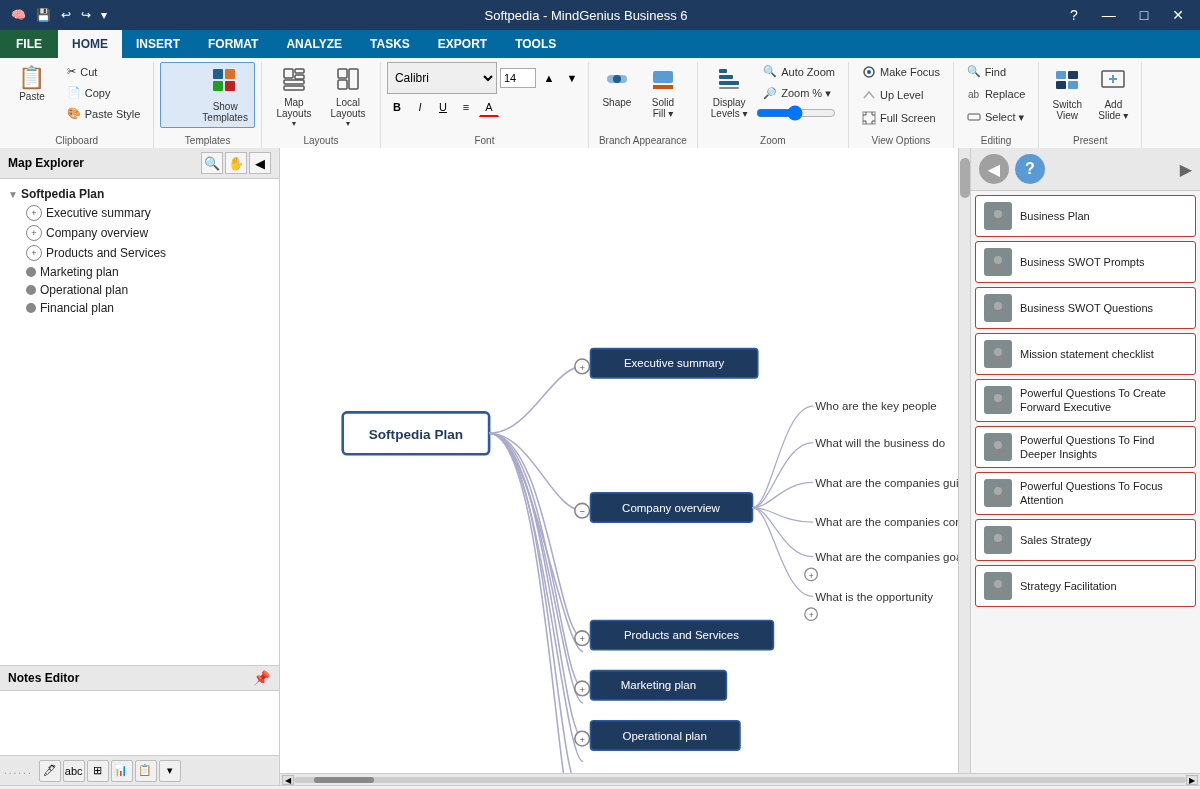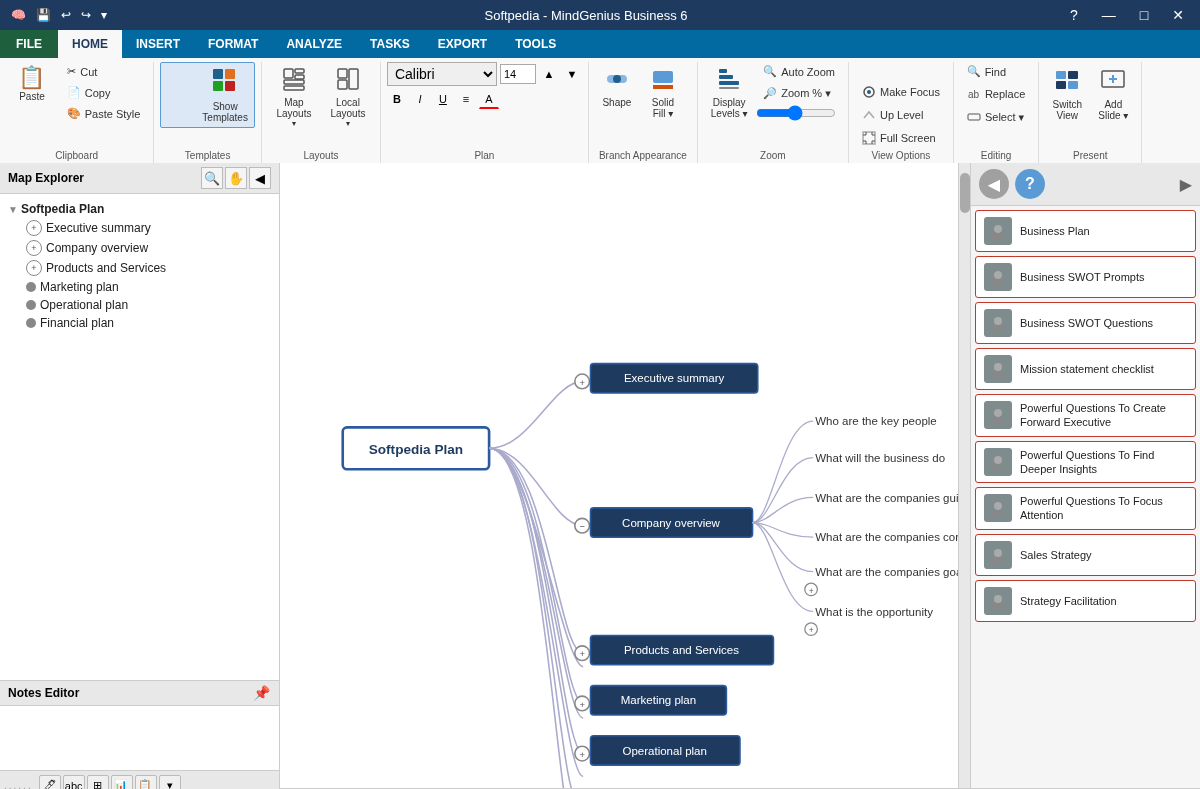--- a/index.html
+++ b/index.html
@@ -80,21 +80,21 @@
       background: none;
       border-radius: 2px;
       font-size: 11px;
       color: #333;
       white-space: nowrap;
     }
 
     
     .font-controls { display: flex; flex-direction: column; gap: 3px; }
     .font-row { display: flex; align-items: center; gap: 3px; }
-    .font-select { width: 110px; height: 24px; font-size: 14px; border: 1px solid #aaa; padding: 1px 3px; }
+    .font-select { width: 110px; height: 32px; font-size: 12px; border: 1px solid #aaa; padding: 1px 3px; }
     .font-size { width: 36px; height: 20px; font-size: 11px; border: 1px solid #aaa; padding: 1px 3px; }
     .format-btn { width: 20px; height: 20px; border: 1px solid transparent; background: none; cursor: pointer; font-size: 11px; display: flex; align-items: center; justify-content: center; }
     .format-btn b { font-weight: bold; }
     .format-btn i { font-style: italic; }
 
     
     .zoom-slider { width: 80px; height: 14px; }
 
     
     .sidebar {
@@ -339,21 +339,21 @@
               <i>I</i>
             </button>
           <button class="format-btn">
               <u>U</u>
             </button>
           <button class="format-btn">≡</button>
           <button class="format-btn" style="border-bottom:2px solid red;">A</button>
         </div>
       </div>
     </div>
-    <div class="ribbon-group-label">Plan</div>
+    <div class="ribbon-group-label">Font</div>
   </div>
 
   <div class="ribbon-group">
     <div class="ribbon-group-content">
       <button class="rb-btn">
         <span class="rb-btn-icon">
           <svg width="24" height="24" viewBox="0 0 24 24">
             <rect x="2" y="8" width="20" height="8" rx="4" fill="#5b9bd5" opacity="0.7"></rect>
             <circle cx="12" cy="12" r="4" fill="#1e5f8e"></circle>
           </svg>
@@ -391,21 +391,21 @@
         <button class="rb-btn-small">🔍 <span>Auto Zoom</span></button>
         <button class="rb-btn-small">🔎 <span>Zoom % ▾</span></button>
         <input type="range" class="zoom-slider" min="10" max="200" value="100" style="width: 80px;">
       </div>
     </div>
     <div class="ribbon-group-label">Zoom</div>
   </div>
 
   <div class="ribbon-group">
     <div class="ribbon-group-content">
-      <div style="display:flex;flex-direction:column;gap:3px;margin-top:20px;">
+      <div style="display:flex;flex-direction:column;gap:3px;">
         <button class="rb-btn-small">
           <svg width="14" height="14" viewBox="0 0 14 14">
               <circle cx="7" cy="7" r="5" fill="none" stroke="#555" stroke-width="1.5"></circle>
               <circle cx="7" cy="7" r="2" fill="#1e5f8e"></circle>
             </svg>
           <span>Make Focus</span>
         </button>
         <button class="rb-btn-small">
           <svg width="14" height="14" viewBox="0 0 14 14">
               <path d="M2 10 L7 4 L12 10" fill="none" stroke="#aaa" stroke-width="1.5"></path>

